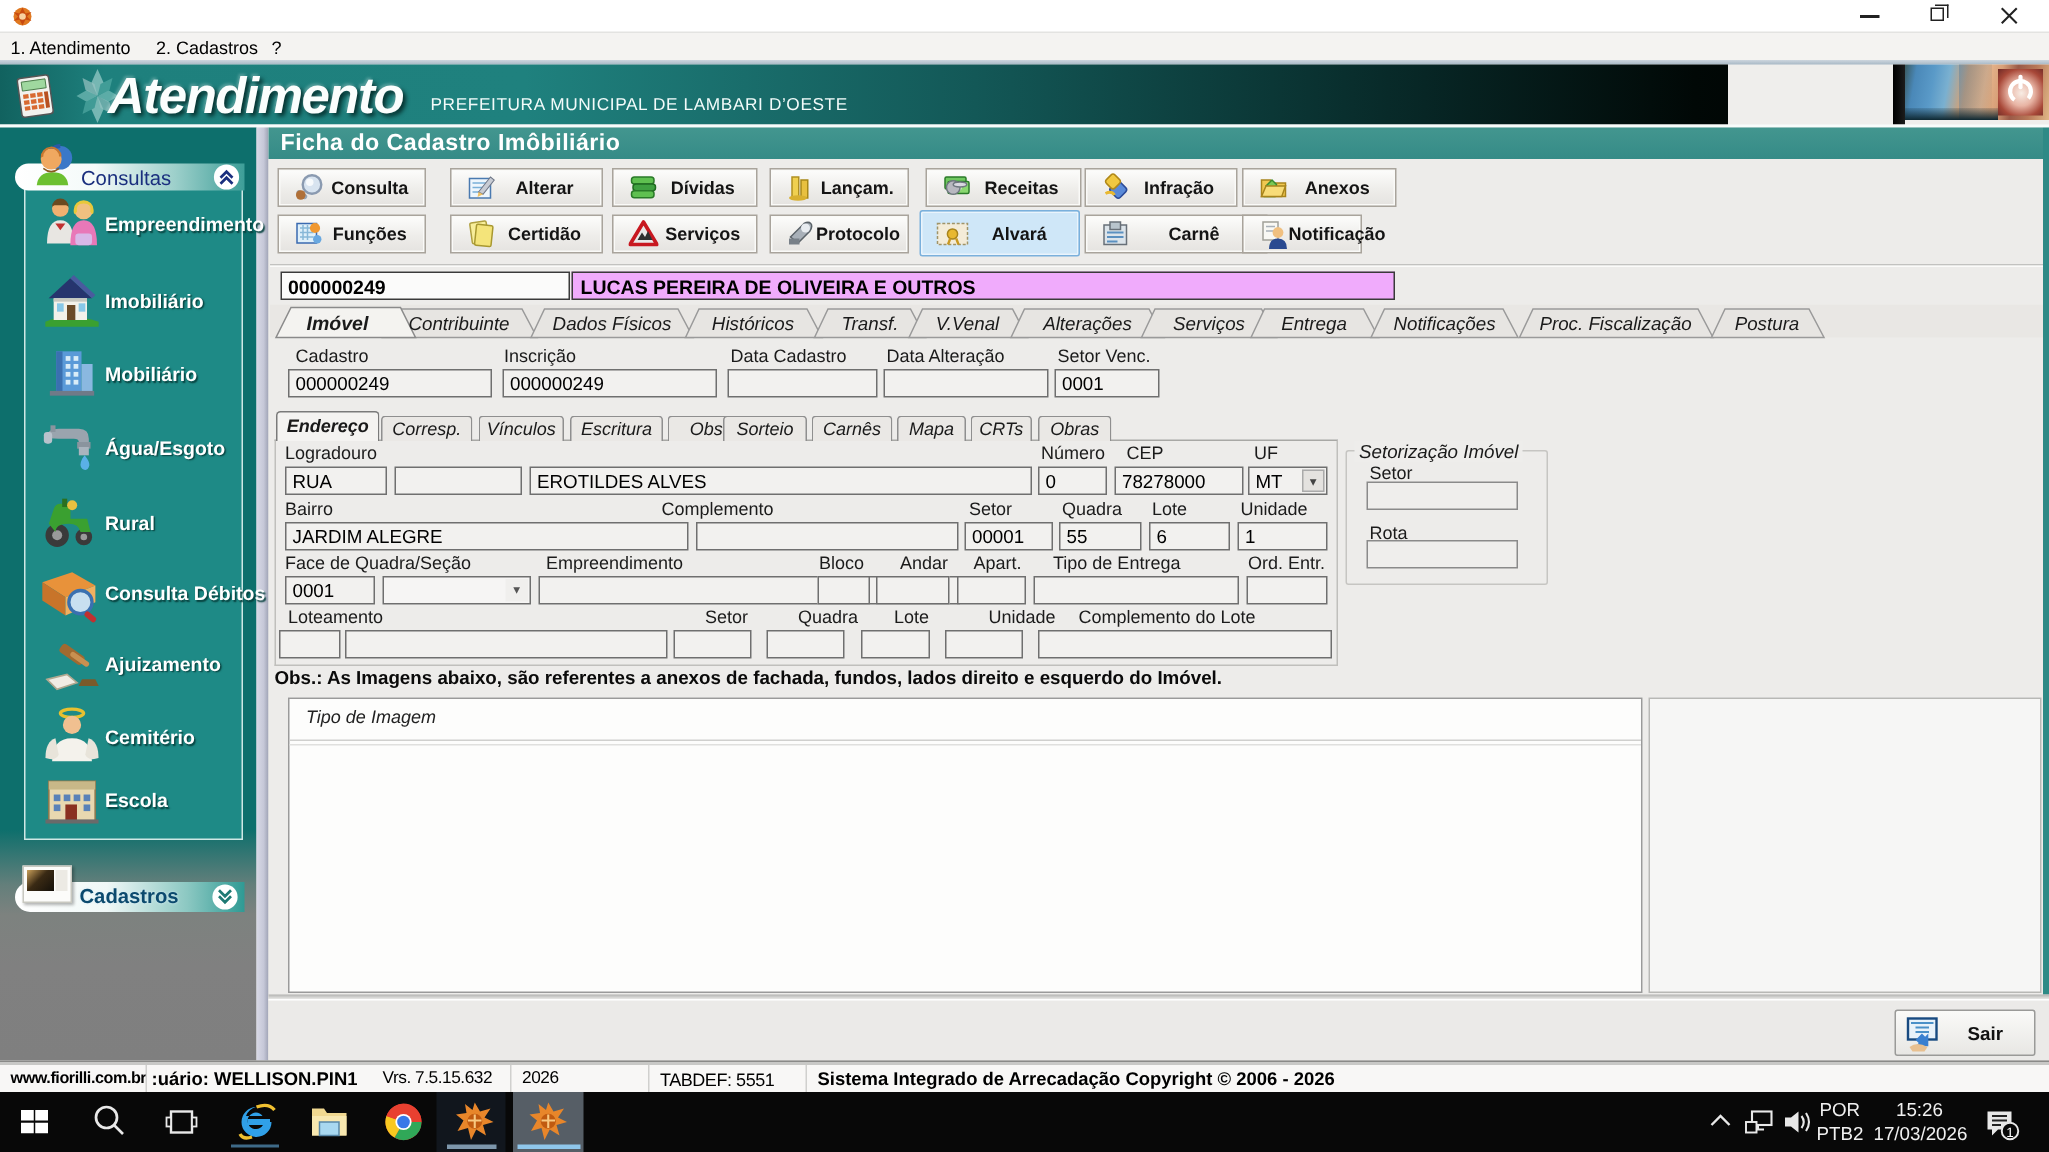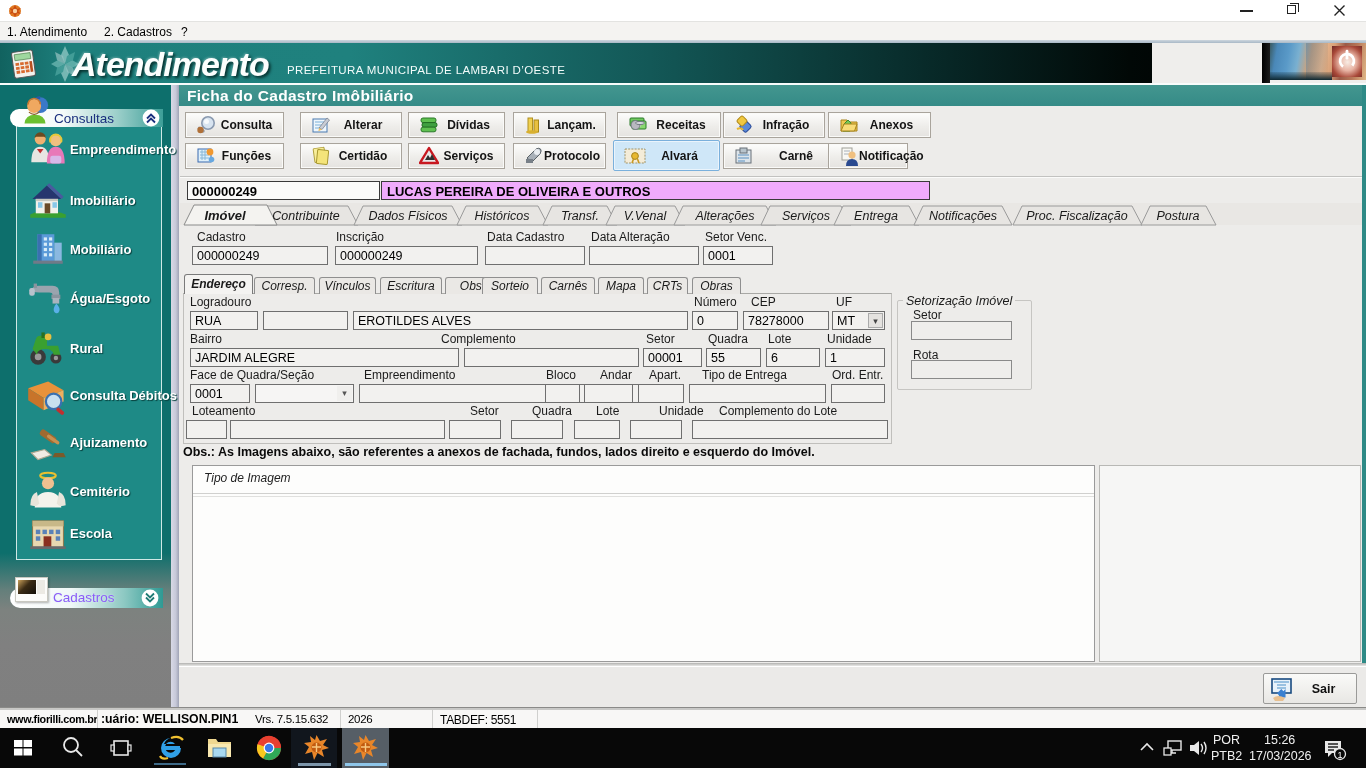--- a/index.html
+++ b/index.html
@@ -197,21 +197,21 @@
   <rect x="14" y="22" width="7" height="10" fill="#8a3020"></rect>
     <rect x="2" y="31" width="32" height="2.5" fill="#6a6a6a"></rect>
 </svg>
 <div class="sitem" style="top:526px">Escola</div>
 
 <div class="abs" style="left:10px;top:588px;width:153px;height:20px;border-radius:10px 0 0 10px;background:linear-gradient(90deg,#ffffff 0%,#f0f8f7 40%,#8cc8c2 75%,#2f9a94 100%)"></div>
 <div class="abs" style="left:15px;top:577px;width:33px;height:25px;background:#fcfcfa;border:1px solid #c8c8c0;box-shadow:1px 1px 2px rgba(0,0,0,.3)">
   <div class="abs" style="left:2px;top:2px;width:18px;height:14px;background:linear-gradient(135deg,#caa05a 0%,#3a2a14 45%,#14100a 100%)"></div>
   <div class="abs" style="left:21px;top:2px;width:8px;height:14px;background:#eceae4"></div>
 </div>
-<div class="abs" style="left:53px;top:590px;font-size:13.5px;font-weight:normal;color:#8b5cf6;text-shadow:0 0 2px #d8ecf8">Cadastros</div>
+<div class="abs" style="left:53px;top:590px;font-size:13.5px;font-weight:bold;color:#0c4a6e;text-shadow:0 0 2px #d8ecf8">Cadastros</div>
 <svg class="abs" style="left:141px;top:589px" width="18" height="18" viewBox="0 0 18 18">
     <circle cx="9" cy="9" r="8.4" fill="#fff"></circle>
     <path d="M5 4.5 L9 8.5 L13 4.5 M5 8.5 L9 12.5 L13 8.5" fill="none" stroke="#1f7a74" stroke-width="1.8"></path>
   </svg>
 
 <div class="abs" style="left:179px;top:85px;width:1187px;height:622px;background:#edecea"></div>
 <div class="abs" style="left:1362px;top:85px;width:4px;height:578px;background:#2e8a86"></div>
 
 <div class="abs" style="left:179px;top:85px;width:1183px;height:21px;background:linear-gradient(180deg,#43968f,#358b87)">
   <div class="abs" style="left:8px;top:2px;font-size:15.5px;font-weight:bold;letter-spacing:.3px;color:#fff">Ficha do Cadastro Imôbiliário</div>
@@ -479,20 +479,21 @@
   <span style="flex:1;text-align:center;margin-right:4px;font-size:12.5px;font-weight:bold;color:#111">Sair</span>
 </div>
 
 <div class="abs" style="left:0;top:707px;width:1366px;height:3px;background:#c8c8c6;border-top:1px solid #8a8a88"></div>
 <div class="abs" style="left:0;top:710px;width:1366px;height:18px;background:#f8f7f6;font-size:11.5px;letter-spacing:-0.3px;color:#000">
   <div class="abs" style="left:7px;top:3px;font-weight:bold;font-size:10.8px">www.fiorilli.com.br</div>
   <div class="abs" style="left:101px;top:2px;font-weight:bold;font-size:12.3px;letter-spacing:0">:uário: WELLISON.PIN1</div>
   <div class="abs" style="left:255px;top:3px;font-size:11.5px">Vrs. 7.5.15.632</div>
   <div class="abs" style="left:348px;top:3px;font-size:11.5px">2026</div>
   <div class="abs" style="left:440px;top:3px;font-size:12px">TABDEF: 5551</div>
+  <div class="abs" style="left:545px;top:2px;font-weight:bold;font-size:12.3px;letter-spacing:0">Sistema Integrado de Arrecadação Copyright © 2006 - 2026</div>
   <div class="abs" style="left:97px;top:0;width:1px;height:18px;background:#d0d0ce"></div>
   <div class="abs" style="left:340px;top:0;width:1px;height:18px;background:#d0d0ce"></div>
   <div class="abs" style="left:432px;top:0;width:1px;height:18px;background:#d0d0ce"></div>
   <div class="abs" style="left:537px;top:0;width:1px;height:18px;background:#d0d0ce"></div>
 </div>
 
 <div class="abs" style="left:0;top:728px;width:1366px;height:40px;background:#080808">
   <svg class="abs" style="left:13px;top:4px" width="20" height="32" viewBox="0 0 20 32">
       <g fill="#fff">
         <rect x="1" y="8" width="8.5" height="7"></rect>

